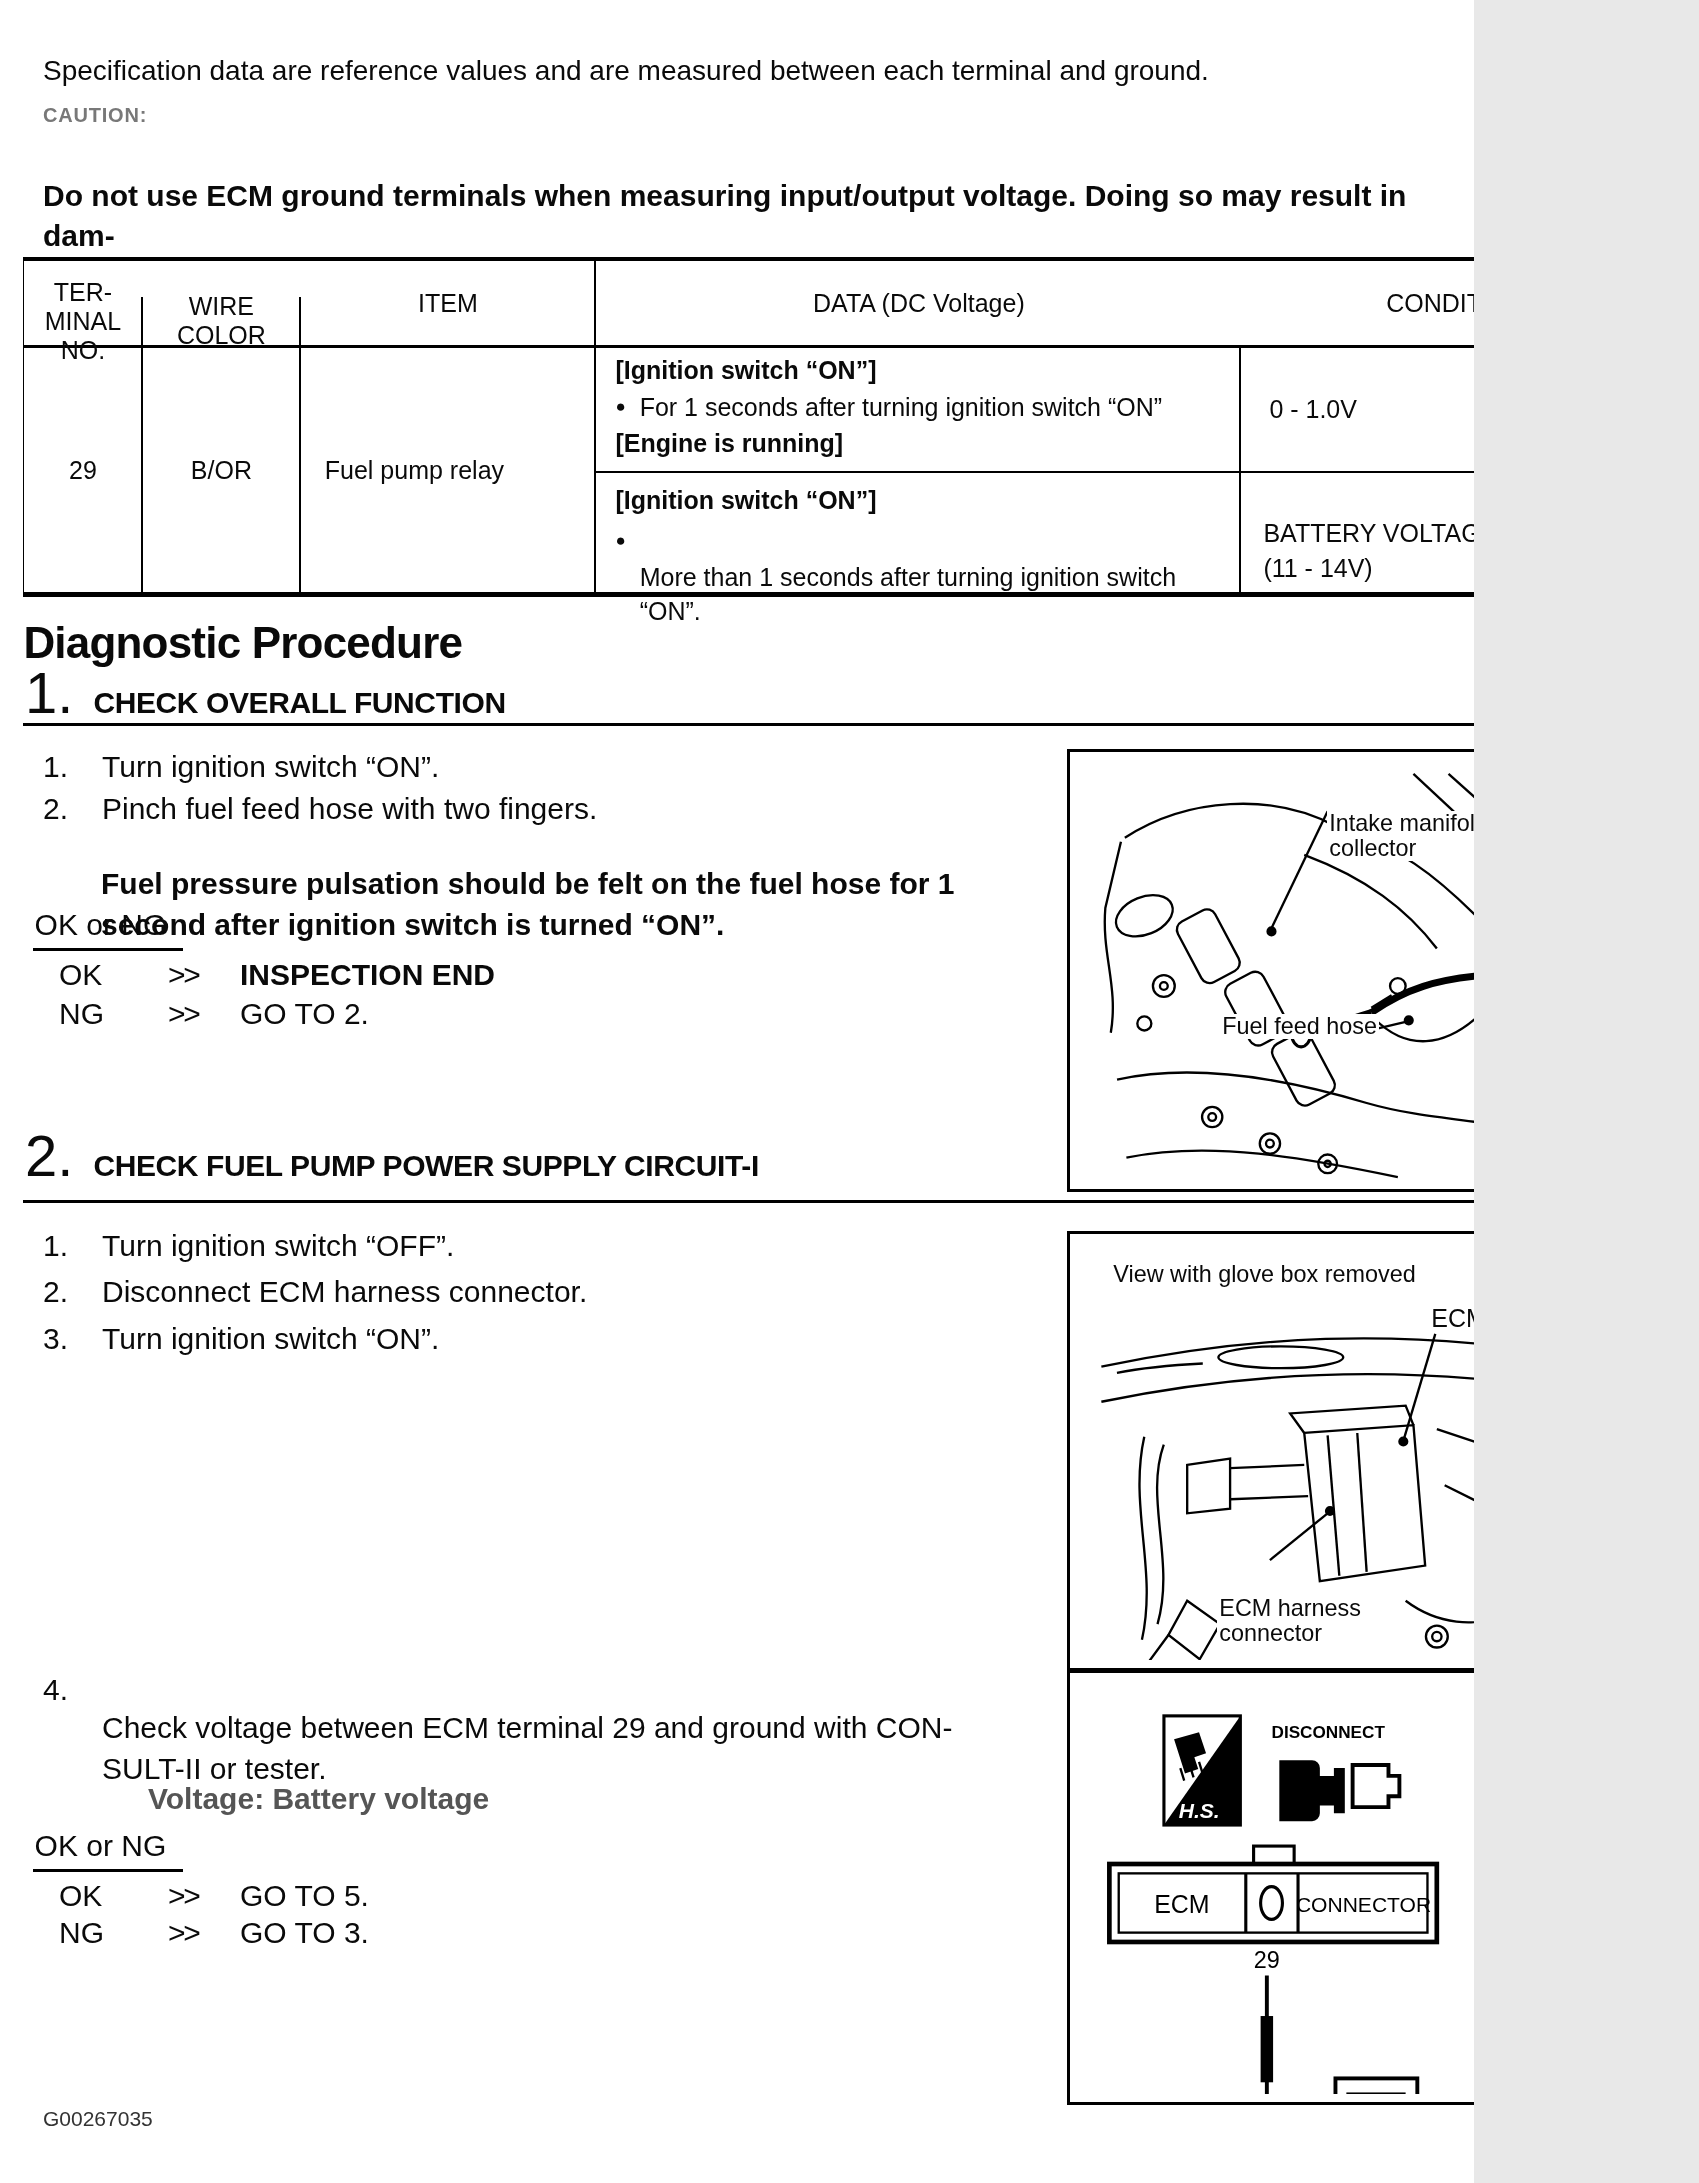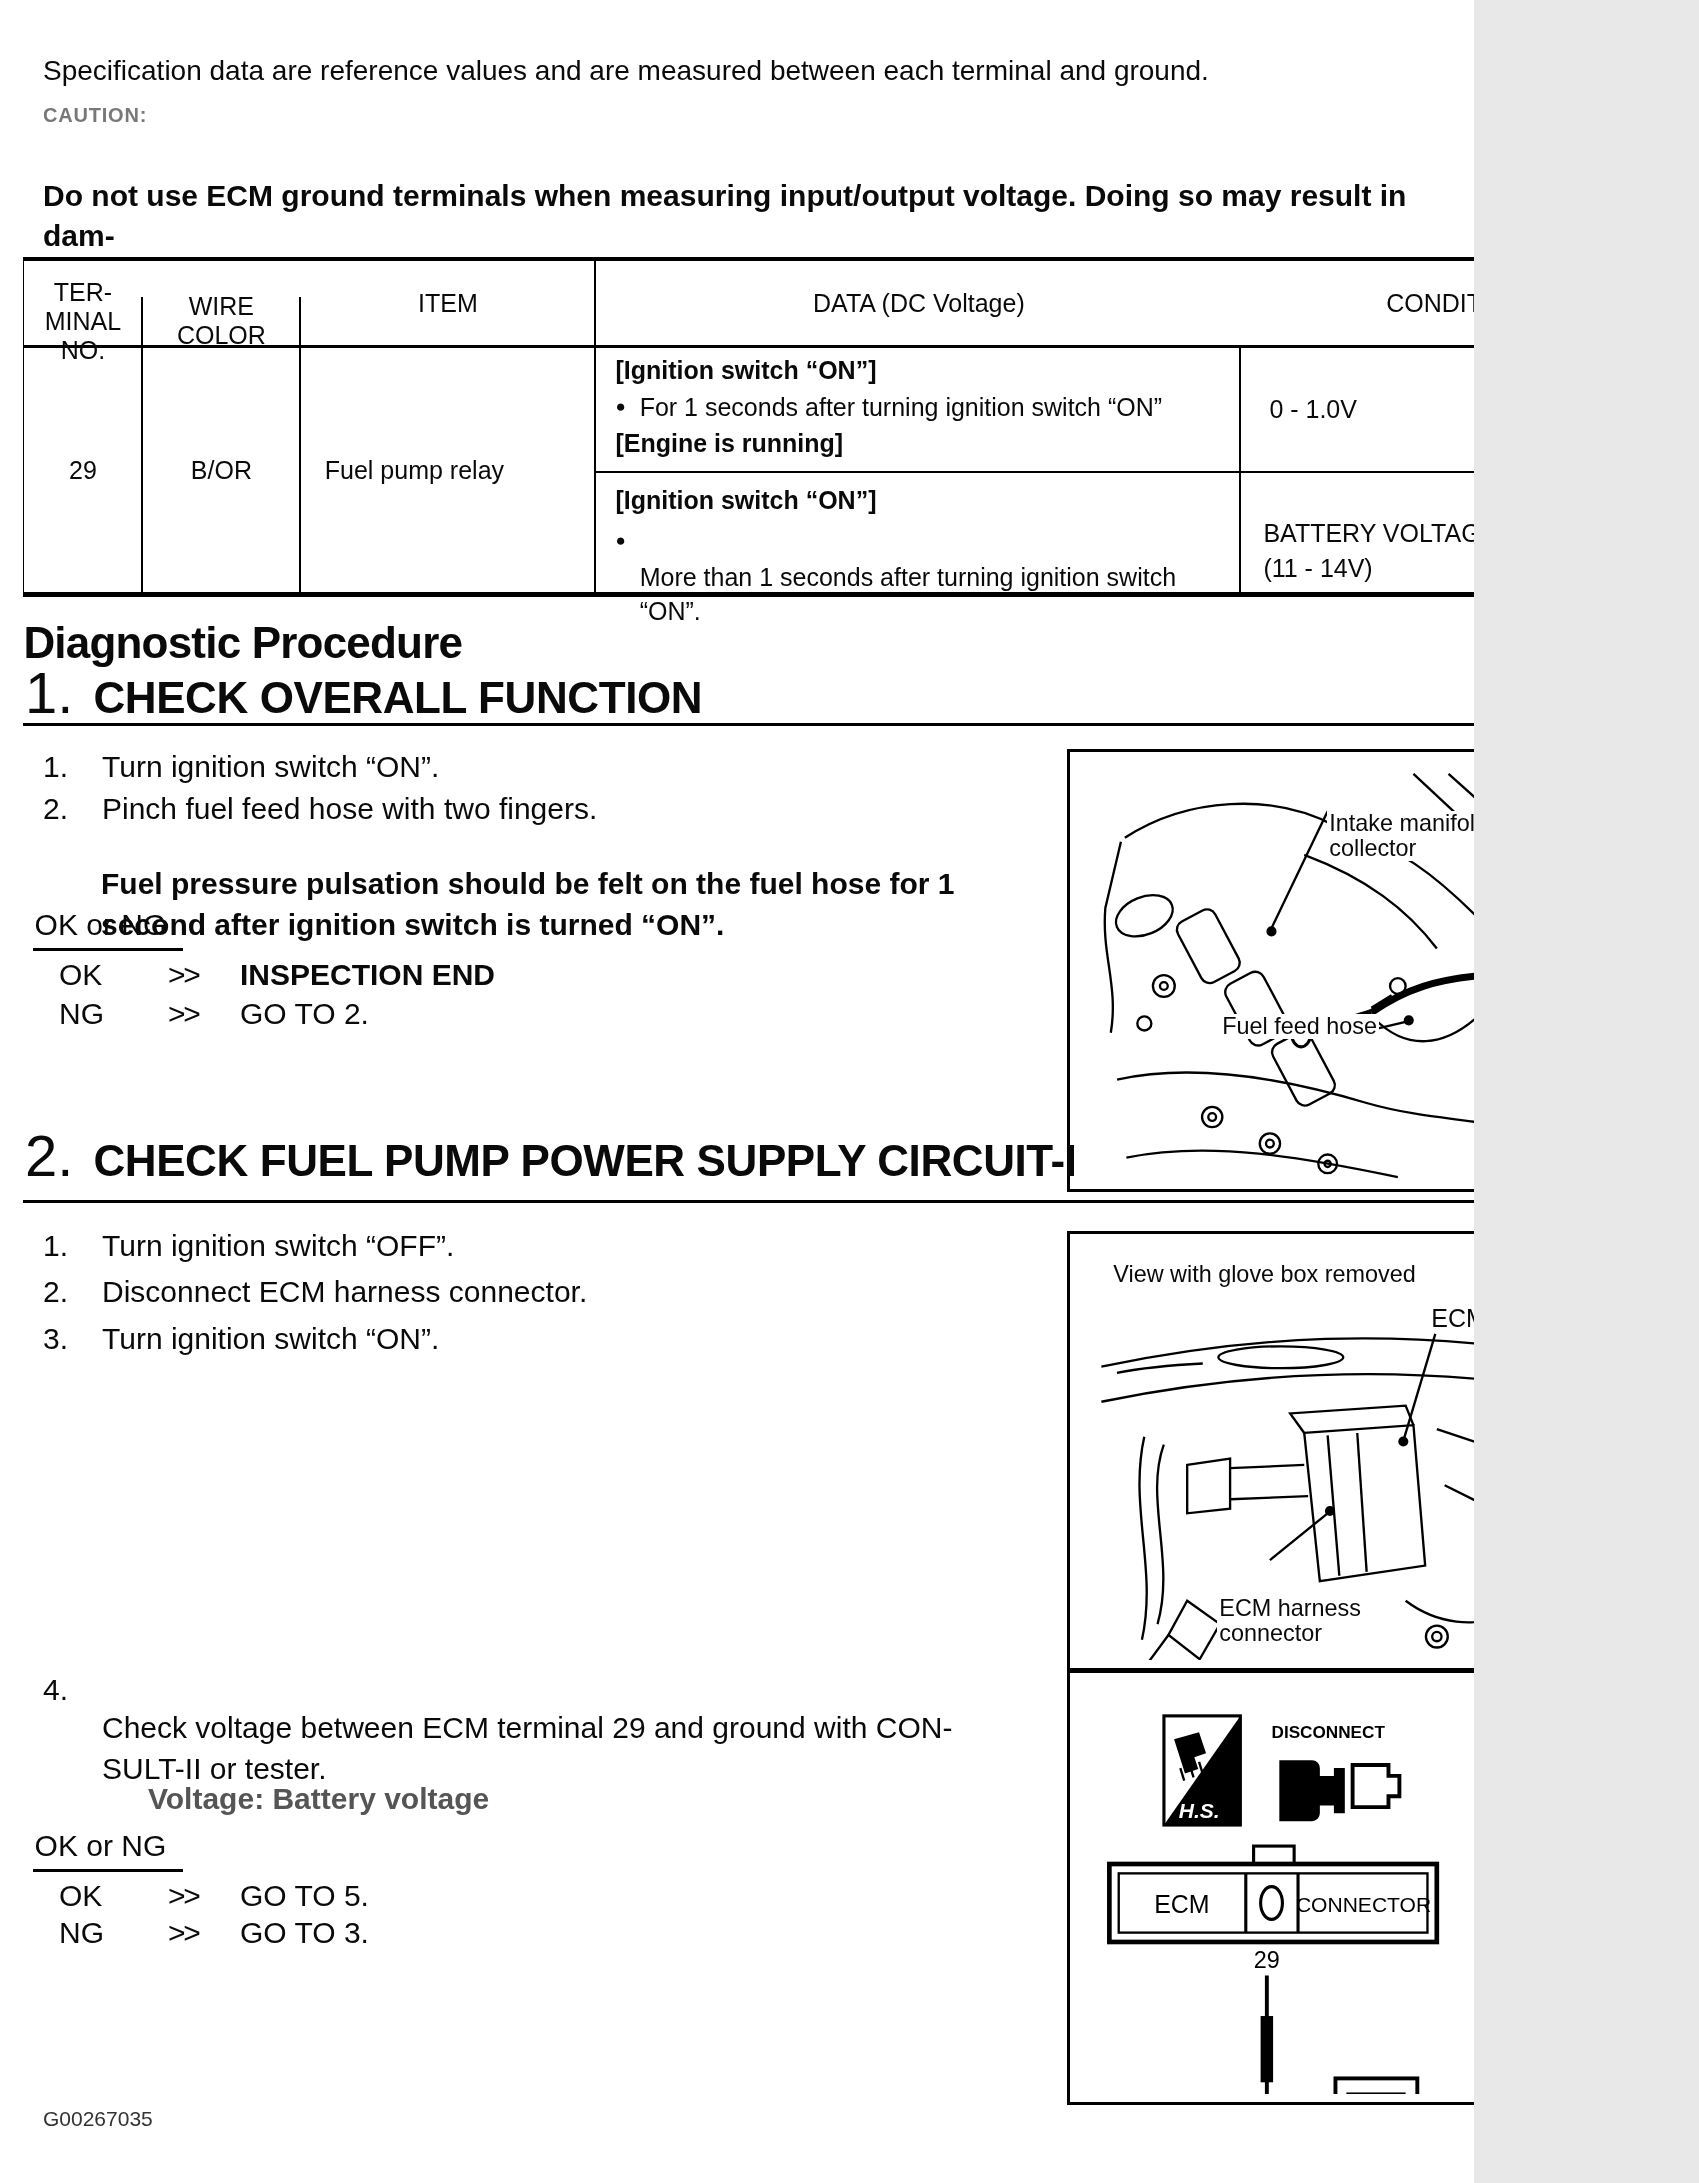--- a/index.html
+++ b/index.html
@@ -30,21 +30,21 @@
   #cond2{grid-column:4;grid-row:3;display:flex;flex-direction:column;gap:9.4px;padding:12.5px 19px 0;}
   #data2{grid-column:5;grid-row:3;display:flex;align-items:center;padding-left:22px;line-height:35px;}
   .bullet-row{display:flex;gap:14px;align-items:flex-start;line-height:34px;}
   .bullet-glyph{font-size:17px;line-height:34px;}
   
   #proc-title{left:23.4px;top:618px;font-size:44px;font-weight:bold;letter-spacing:-0.8px;}
   .step-head{display:flex;align-items:baseline;gap:20px;}
   #step1-head{left:25px;top:659px;}
   #step2-head{left:25px;top:1122px;}
   .step-num{font-size:58px;font-weight:400;}
-  .step-title{font-size:44px;font-weight:bold;letter-spacing:-0.4px;}
+  .step-title{font-size:30px;font-weight:bold;letter-spacing:-0.4px;}
   .rule{height:3.1px;background:#000;left:23.4px;width:1653px;}
   #rule1{top:723px;} #rule2{top:1200px;}
   .li{display:flex;font-size:30px;line-height:37px;}
   .li .num{width:59px;}
   .note{font-size:30px;font-weight:bold;line-height:41px;}
   .okng{font-size:30px;border-bottom:3.1px solid #000;padding:0 17px 6.2px 1.6px;}
   .res{display:flex;font-size:30px;}
   .res .rlabel{width:109px;}
   .res .rarrow{width:72px;letter-spacing:-2.3px;}
   

